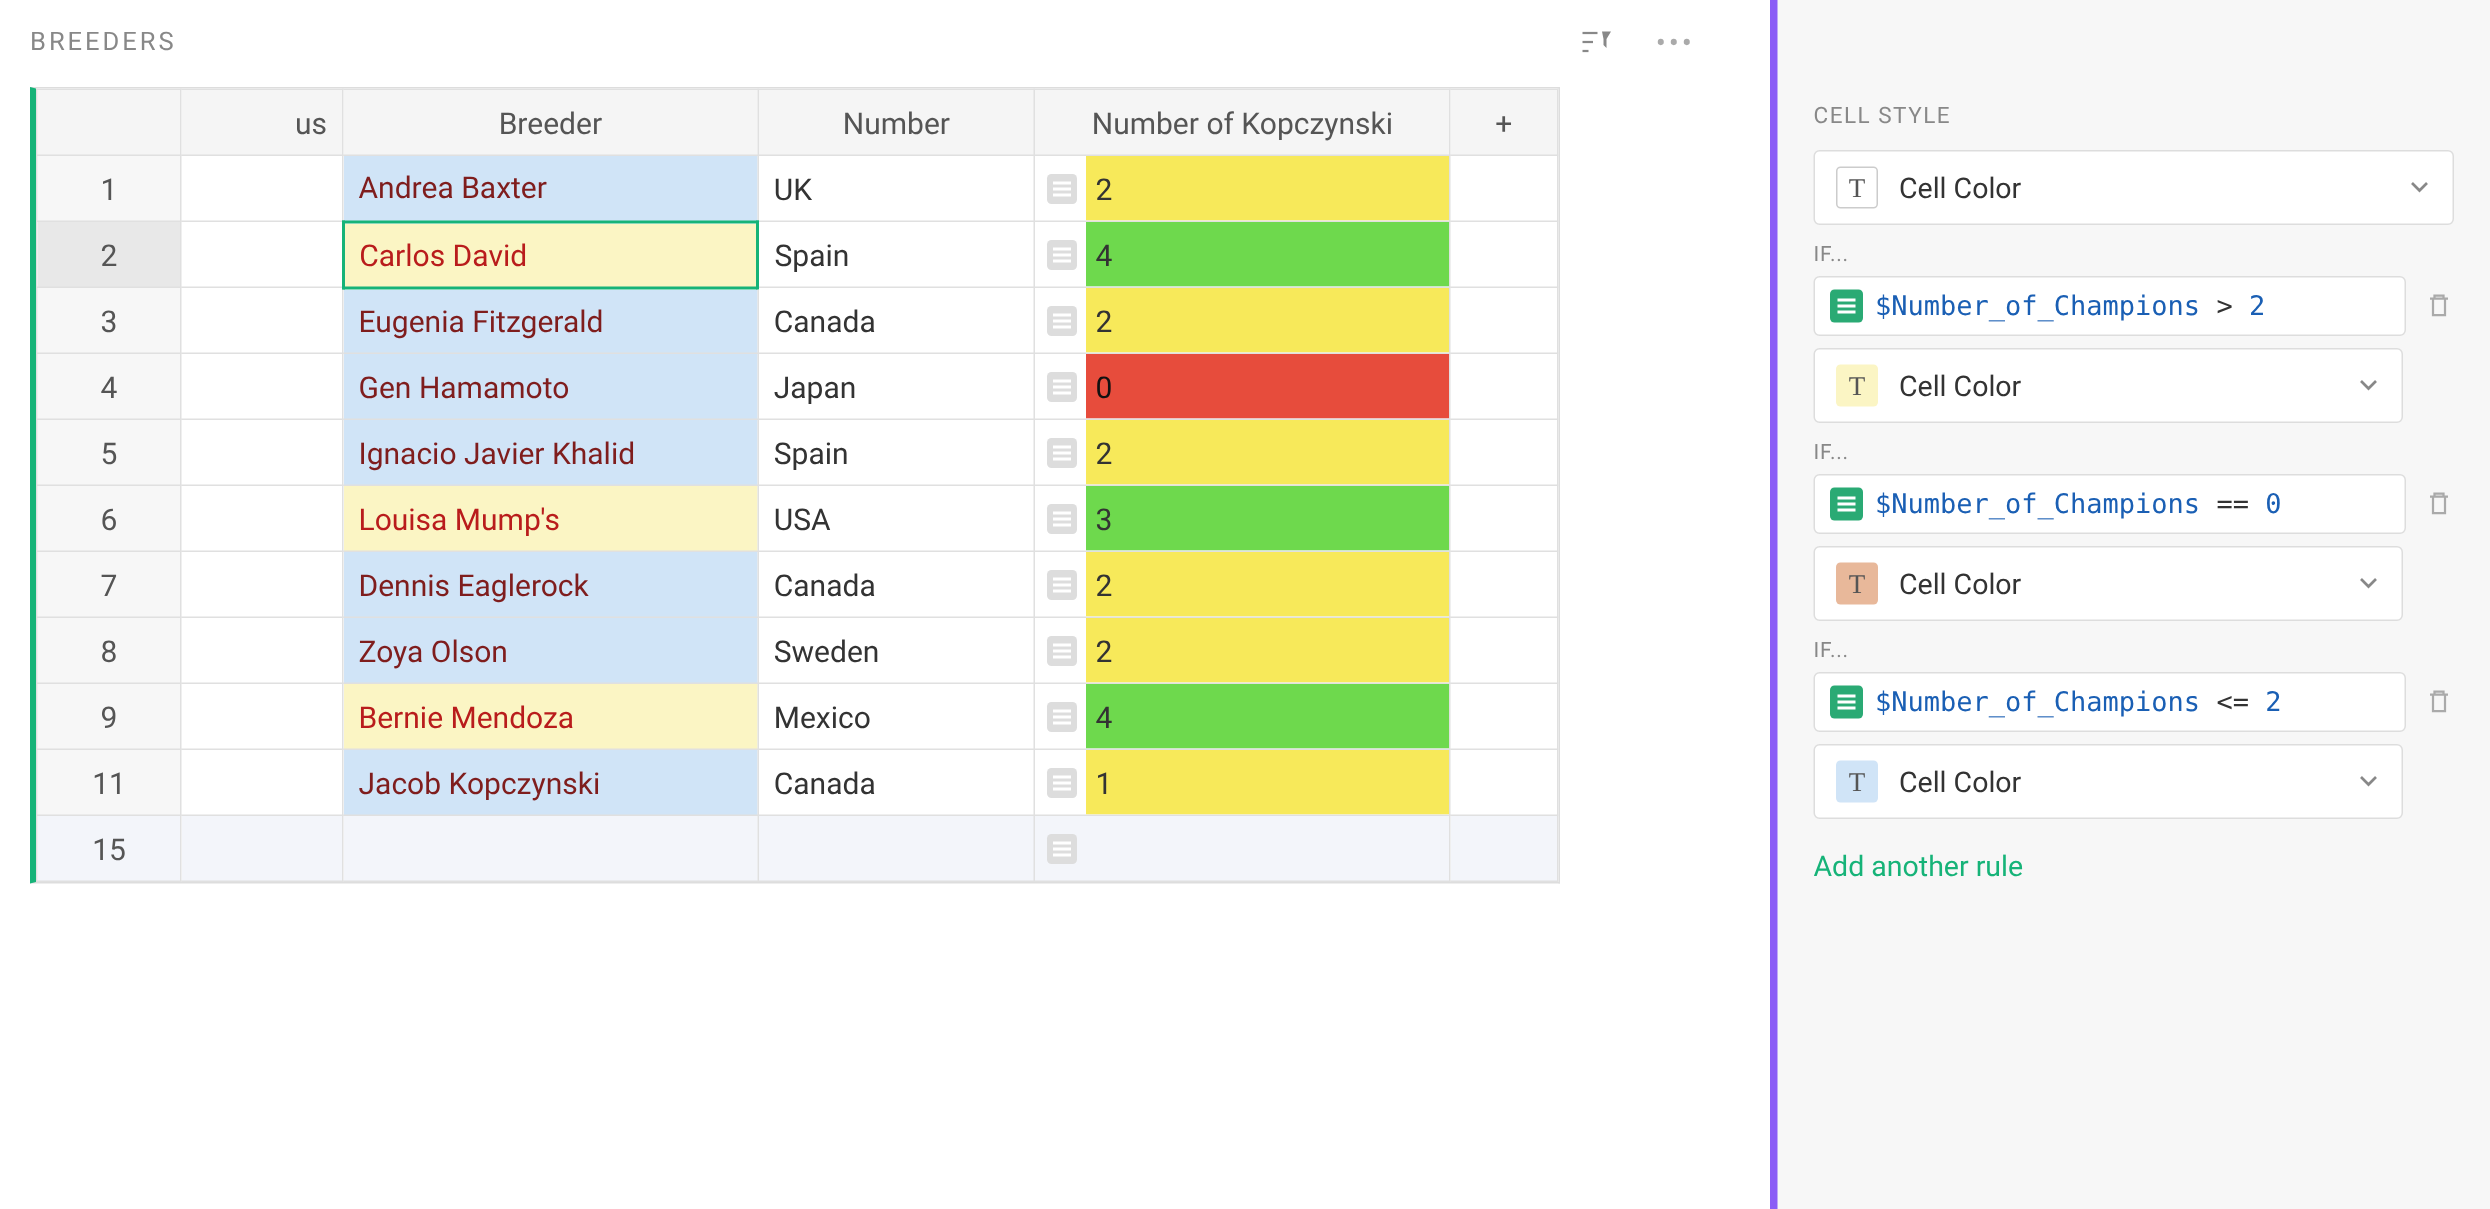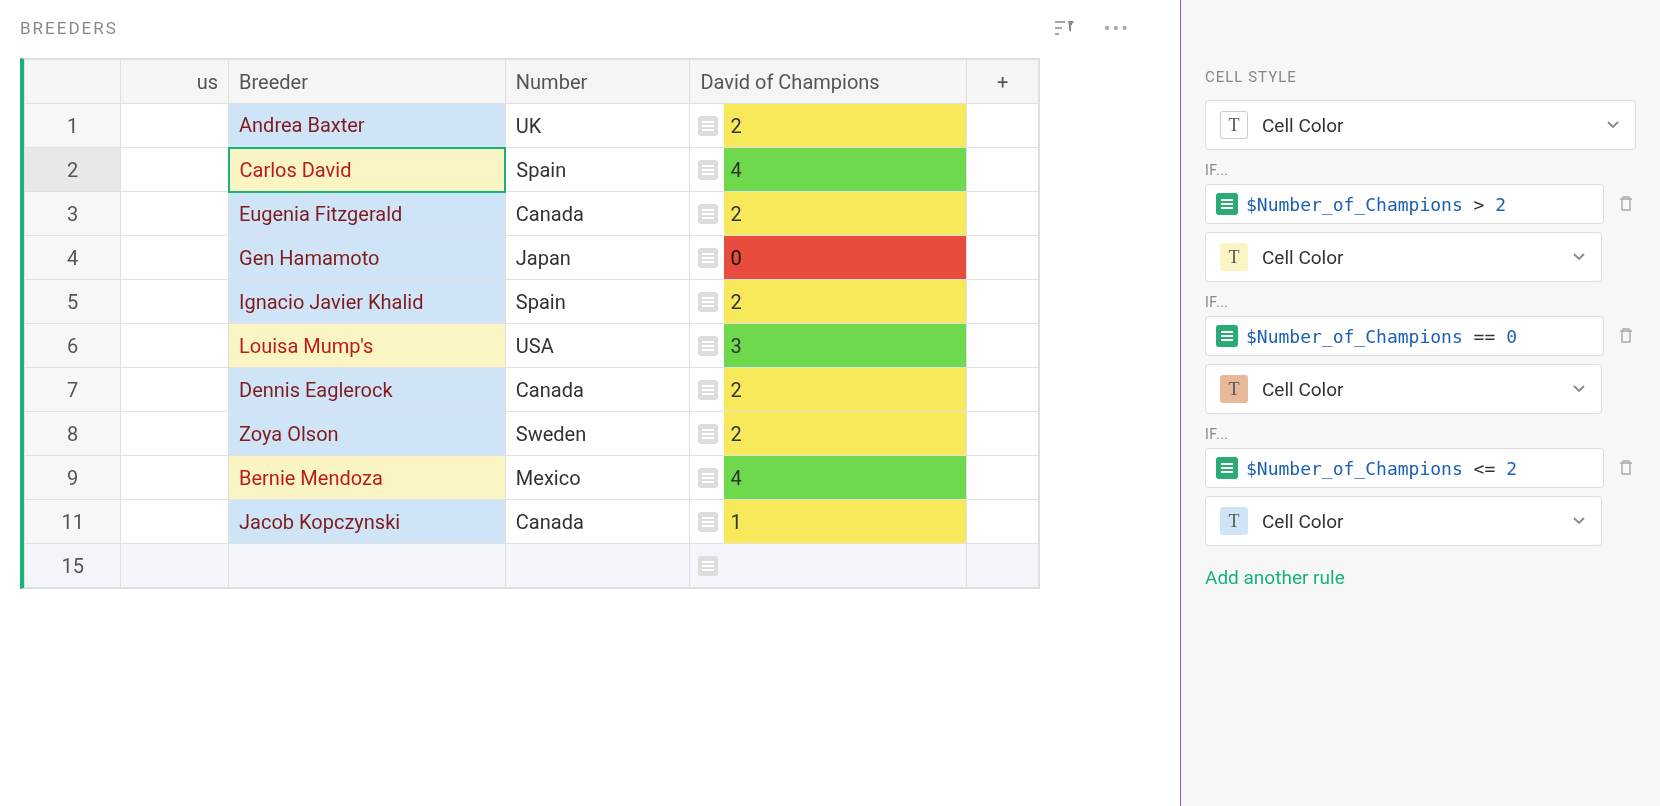--- a/index.html
+++ b/index.html
@@ -67,21 +67,21 @@
       height: 44px;
       padding: 0 10px;
       text-align: left;
       font-size: 20px;
       font-weight: 400;
       overflow: hidden;
       white-space: nowrap;
     }
     th {
       background: #f5f5f5;
-      text-align: left;
+      text-align: center;
       color: #555;
       font-weight: 400;
     }
     .col-rownum { width: 94px; text-align: center; }
     .col-us { width: 105px; }
     .col-breeder { width: 270px; }
     .col-country { width: 180px; }
     .col-champs { width: 270px; }
     .col-add { width: 70px; text-align: center; }
     td.col-rownum { background: #f7f7f7; text-align: center; color: #555; }
@@ -113,21 +113,21 @@
     .bg-green { background: #6ed94d; }
     .bg-red { background: #e74c3c; color: #111; }
     td.col-champs { padding: 0; }
     .row-selected td.col-rownum { background: #e8e8e8; }
     .add-row td { background: #f3f5fa; }
 
     
     .sidebar {
       width: 480px;
       background: #f7f7f7;
-      border-left: 1px solid #8b5cf6;
+      border-left: 5px solid #8b5cf6;
       padding: 28px 24px;
       overflow-y: auto;
     }
     .panel-title {
       font-size: 15px;
       letter-spacing: 1px;
       color: #888;
       margin-bottom: 14px;
       margin-top: 24px;
     }
@@ -236,21 +236,21 @@
   </div>
 
   <div class="grid-wrapper">
     <table>
       <thead>
         <tr>
           <th class="col-rownum"></th>
           <th class="col-us" style="text-align:right;">us</th>
           <th class="col-breeder">Breeder</th>
           <th class="col-country">Number</th>
-          <th class="col-champs">David of Champions</th>
+          <th class="col-champs">Number of Kopczynski</th>
           <th class="col-add">+</th>
         </tr>
       </thead>
       <tbody id="grid-body">
           <tr>
             <td class="col-rownum">1</td>
             <td class="col-us"></td>
             <td class="col-breeder breeder-blue">Andrea Baxter</td>
             <td class="col-country">UK</td>
             <td class="col-champs">

